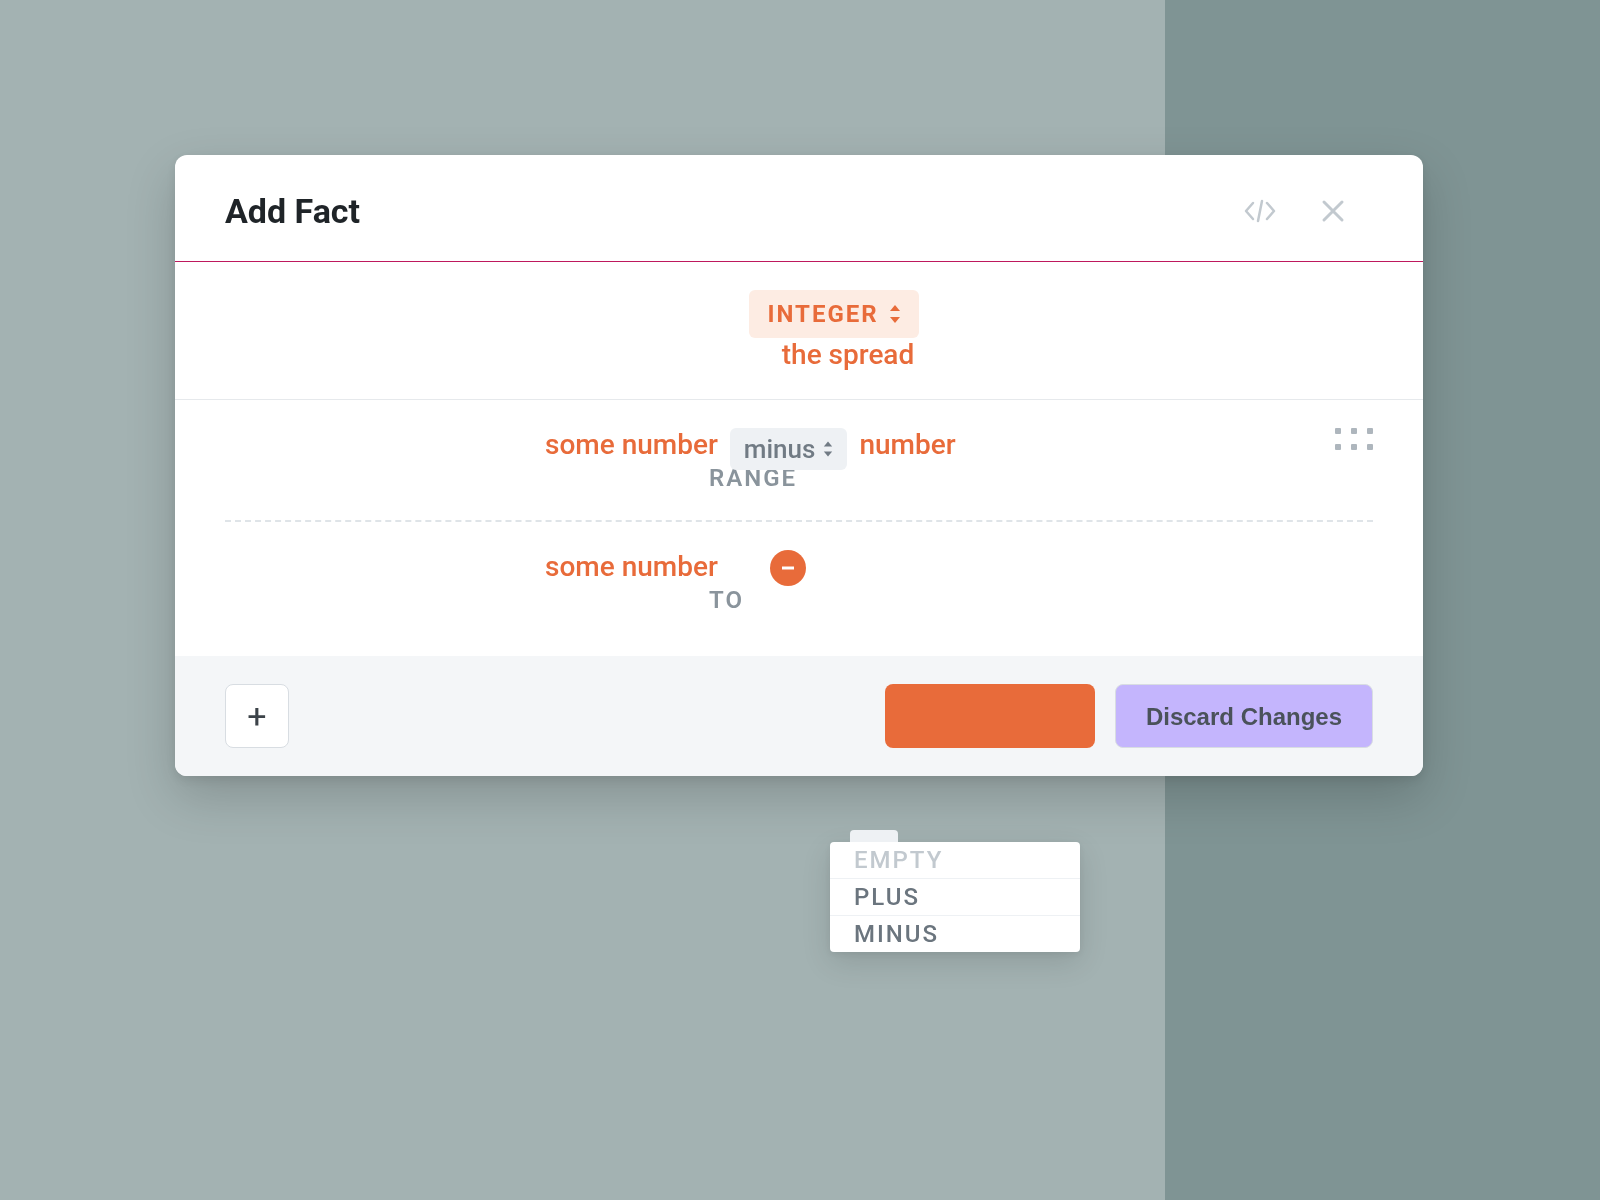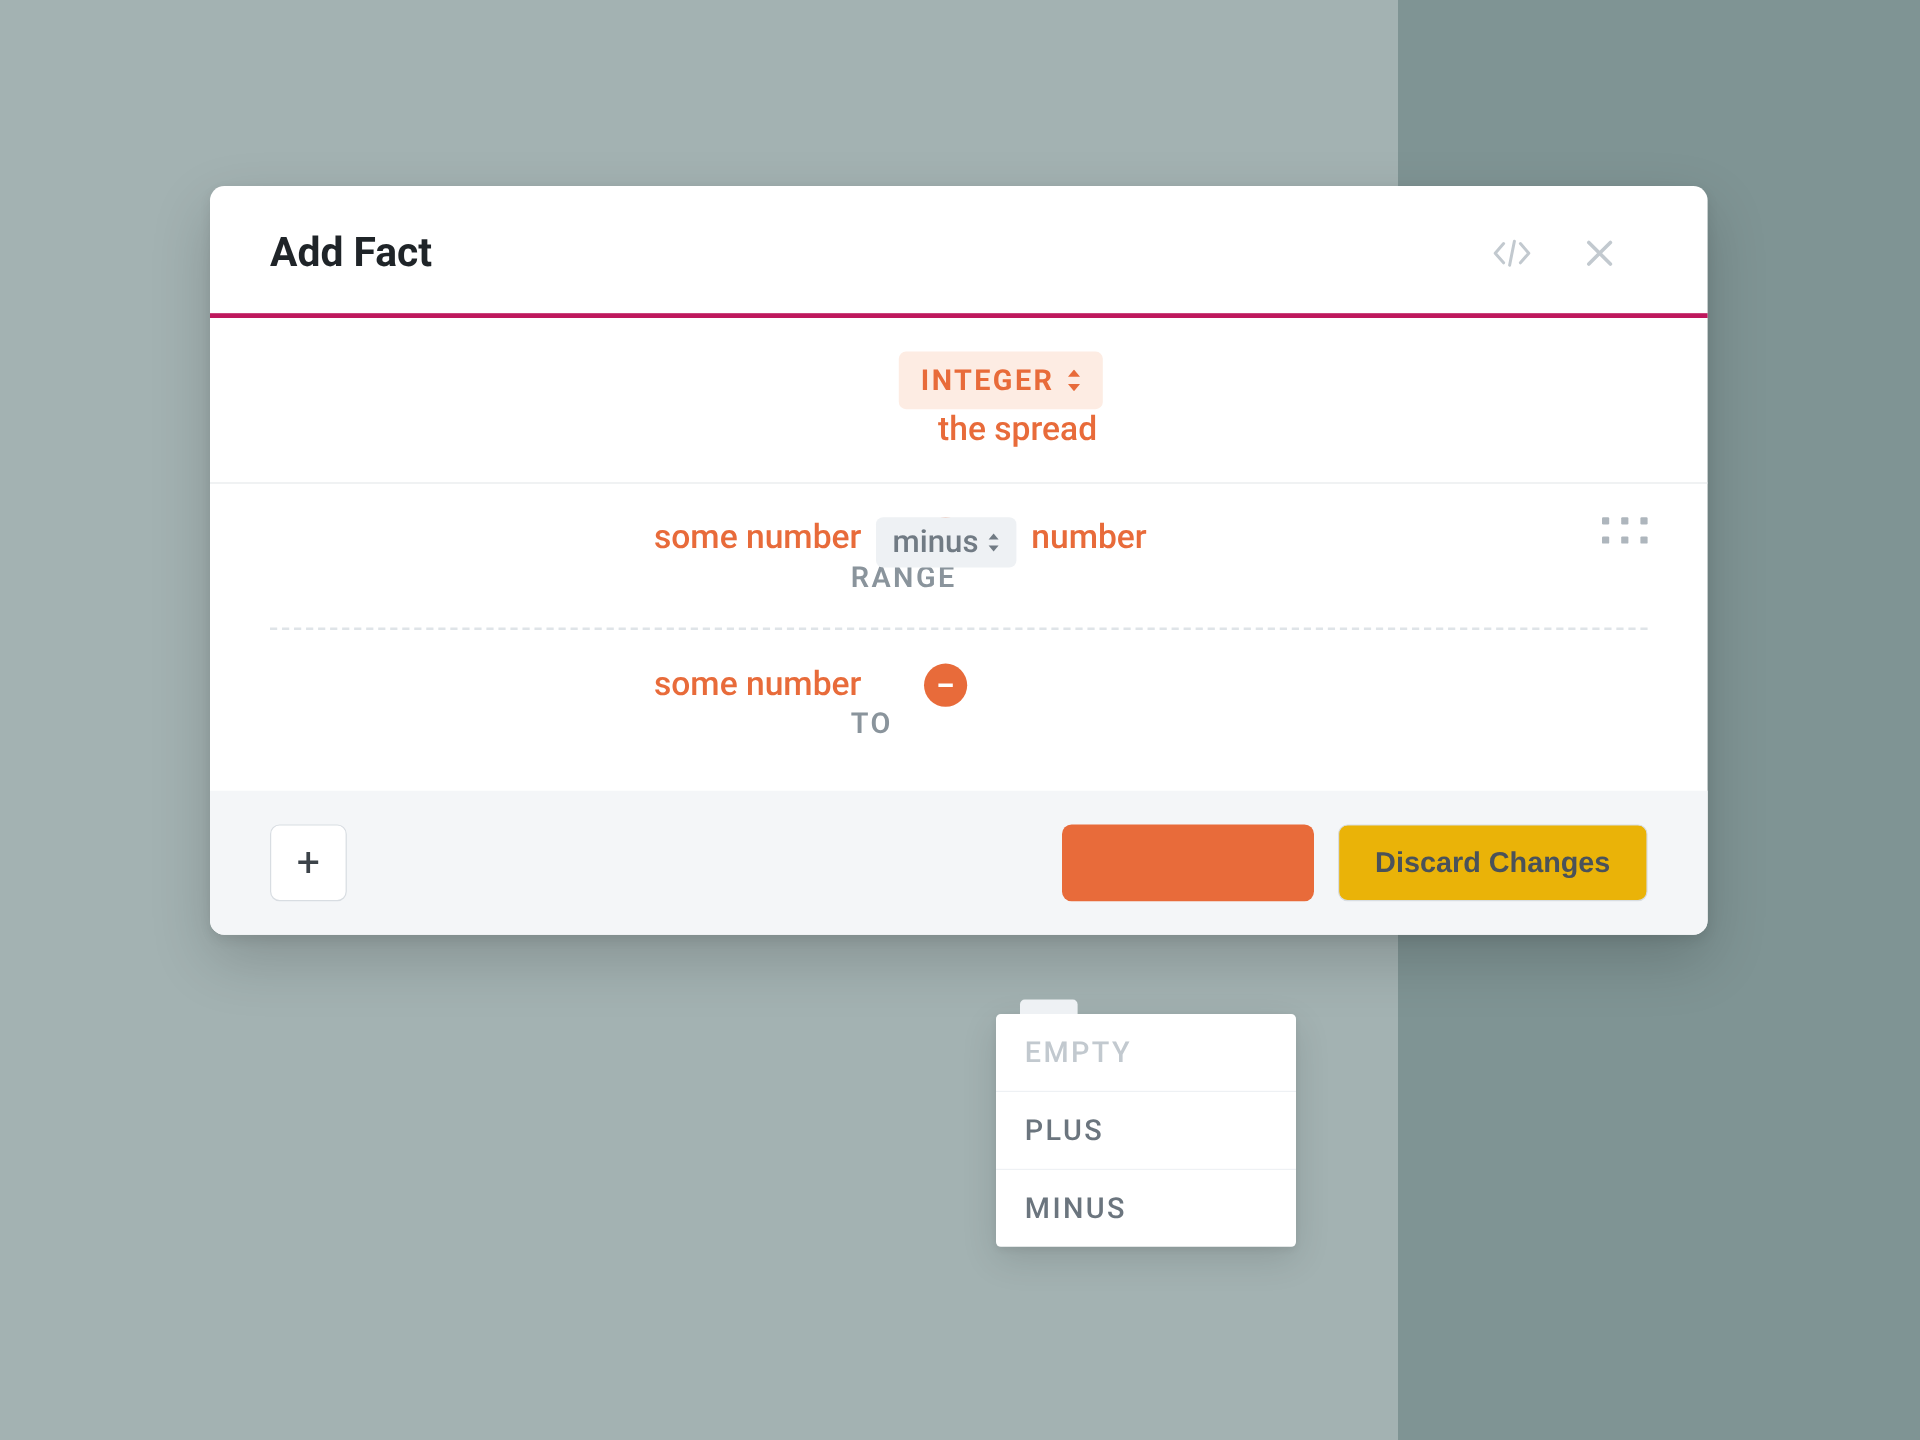--- a/index.html
+++ b/index.html
@@ -34,21 +34,21 @@
     background: #ffffff;
     border-radius: 12px;
     box-shadow: 0 20px 50px rgba(0,0,0,0.18), 0 4px 10px rgba(0,0,0,0.08);
     overflow: visible;
   }
 
   .modal-header {
     display: flex;
     align-items: center;
     padding: 36px 78px 30px 50px;
-    border-bottom: 4px solid #be185d;
+    border-bottom: 1px solid #be185d;
   }
   .modal-title {
     font-size: 34px;
     font-weight: 700;
     color: #1f2428;
     flex: 1;
   }
   .header-icons {
     display: flex;
     align-items: center;
@@ -187,21 +187,21 @@
   .dropdown-notch {
     position: absolute;
     top: -12px;
     left: 20px;
     width: 48px;
     height: 12px;
     background: #eef1f4;
     border-radius: 4px 4px 0 0;
   }
   .dropdown-item {
-    padding: 18px 24px;
+    padding: 4px 24px;
     font-size: 24px;
     font-weight: 500;
     letter-spacing: 2px;
     color: #6b757e;
     border-bottom: 1px solid #eef1f4;
     cursor: pointer;
   }
   .dropdown-item:last-child { border-bottom: none; }
   .dropdown-item.disabled { color: #c2c9cf; }
 
@@ -239,21 +239,21 @@
     font-size: 24px;
     font-weight: 600;
     border: none;
     border-radius: 8px;
     padding: 18px 38px;
     cursor: pointer;
     height: 64px;
     width: 210px;
   }
   .secondary-btn {
-    background: #eab308;
+    background: #c4b5fd;
     color: #4a525a;
     font-size: 24px;
     font-weight: 600;
     border: 1px solid #d8dde2;
     border-radius: 8px;
     padding: 18px 30px;
     cursor: pointer;
     height: 64px;
   }
 </style>

